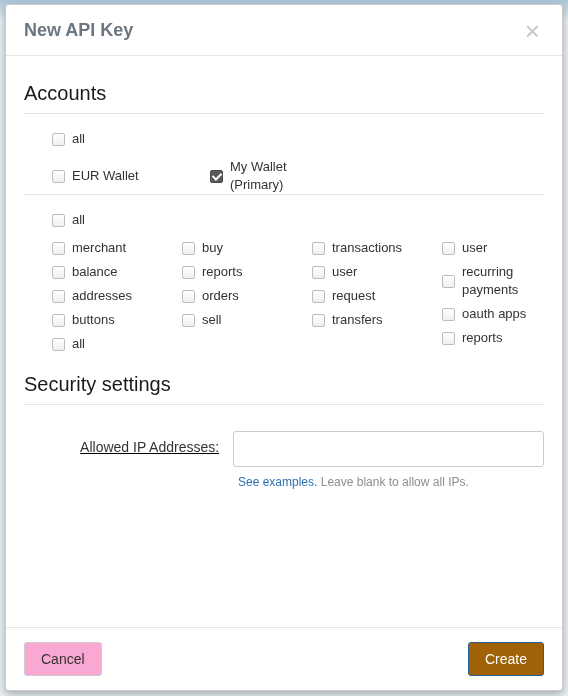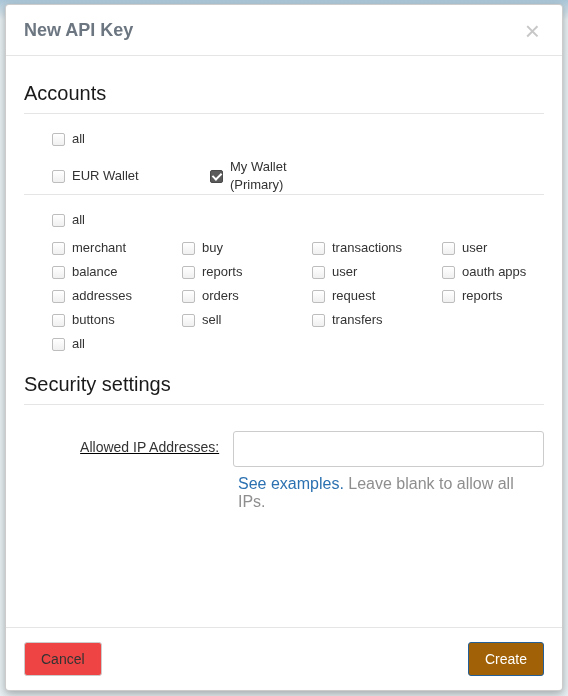--- a/index.html
+++ b/index.html
@@ -146,21 +146,21 @@
       width: 318px;
       height: 36px;
       border: 1px solid #ccc;
       border-radius: 3px;
       padding: 6px 10px;
       font-size: 14px;
     }
     .ip-help {
       margin-top: 8px;
       margin-left: 214px;
-      font-size: 16px;
+      font-size: 12px;
       color: #8e8e8e;
     }
     .ip-help .link {
       color: #2b71b1;
       cursor: pointer;
     }
     .modal-footer {
       border-top: 1px solid #e5e5e5;
       padding: 14px 18px;
       display: flex;
@@ -168,21 +168,21 @@
       align-items: center;
     }
     .btn {
       font-size: 14px;
       padding: 8px 16px;
       border-radius: 3px;
       cursor: pointer;
       border: 1px solid transparent;
     }
     .btn-default {
-      background: #ef4444;
+      background: #f9a8d4;
       border-color: #ccc;
       color: #333;
     }
     .btn-primary {
       background: #a16207;
       border-color: #255f98;
       color: #fff;
     }
   </style>
 </head>
@@ -284,20 +284,24 @@
               <span>transfers</span>
             </label>
           </div>
           <div class="check-col">
             <label class="check-item">
               <input type="checkbox" class="cbx" style="">
               <span>user</span>
             </label>
             <label class="check-item">
               <input type="checkbox" class="cbx" style="">
+              <span>recurring payments</span>
+            </label>
+            <label class="check-item">
+              <input type="checkbox" class="cbx" style="">
               <span>oauth apps</span>
             </label>
             <label class="check-item">
               <input type="checkbox" class="cbx" style="">
               <span>reports</span>
             </label>
           </div>
         </div>
 
       <h3 class="section-title">Security settings</h3>

